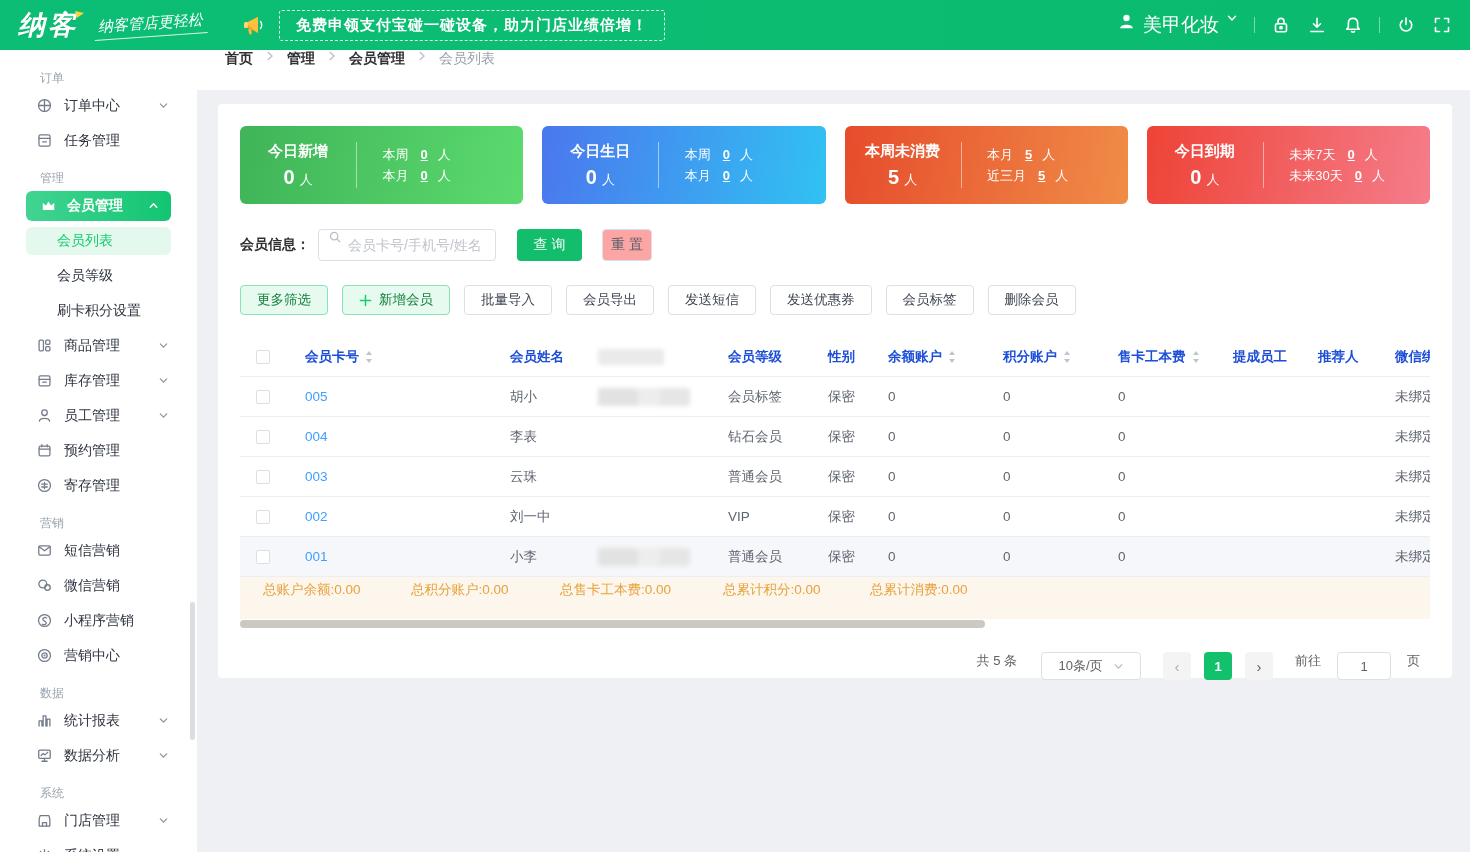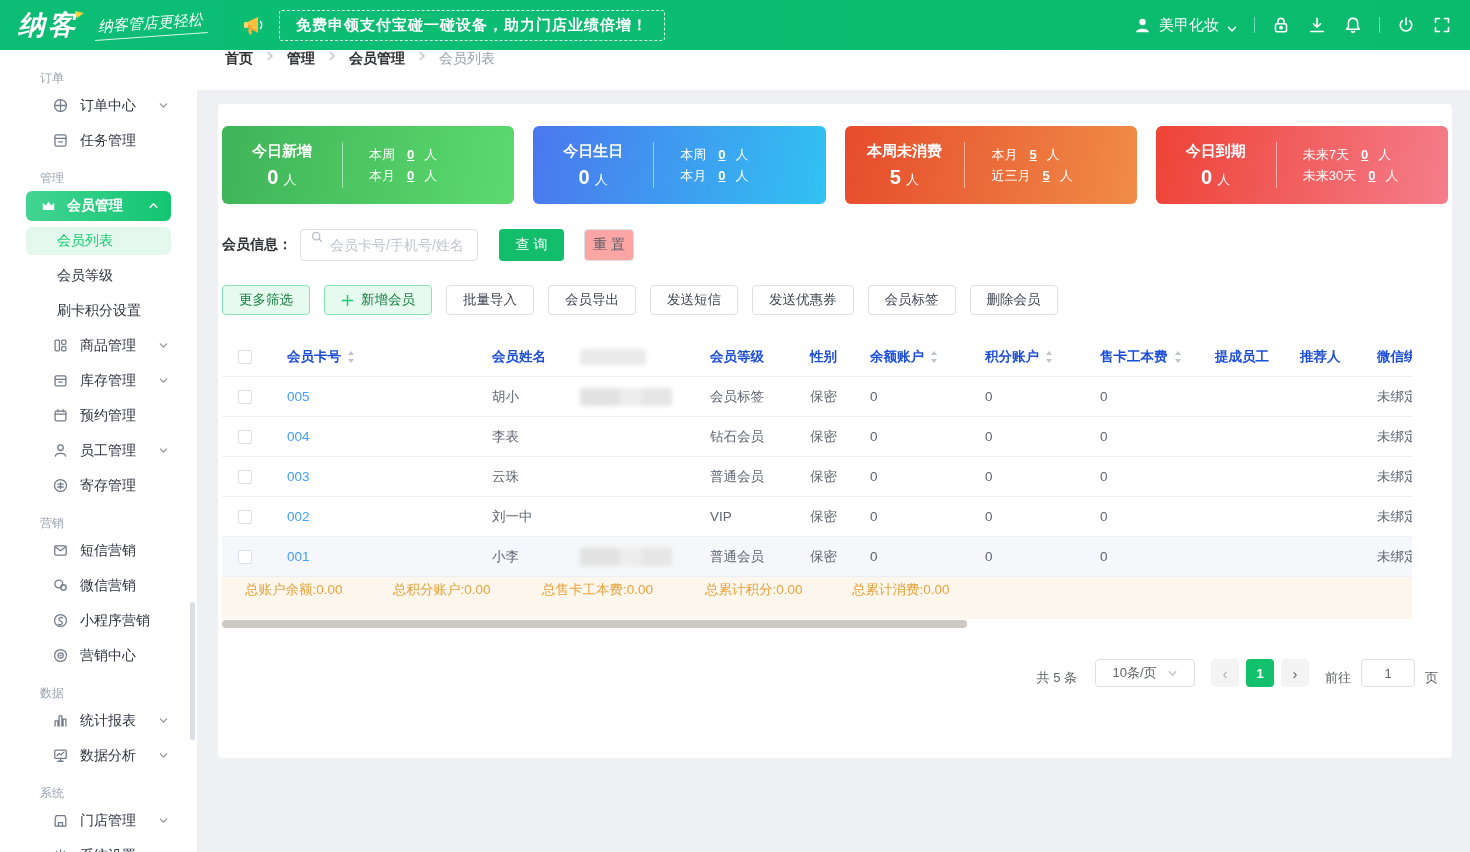--- a/index.html
+++ b/index.html
@@ -6,48 +6,48 @@
 html,body{width:1470px;height:852px;overflow:hidden;font-family:"Liberation Sans",sans-serif;background:#eef0f4}
 svg{display:block}
 
 .topbar{height:50px;background:linear-gradient(90deg,#0cbe75,#0abb6e);display:flex;align-items:center;color:#fff;padding:0 18px}
 .logo{font-size:27px;font-weight:900;font-style:italic;letter-spacing:3px;position:relative;text-shadow:0 1px 0 rgba(0,0,0,.08)}
 .logo::after{content:"";position:absolute;right:-6px;top:4px;width:9px;height:7px;background:#ffd23e;clip-path:polygon(0 0,100% 30%,20% 100%)}
 .tagline{margin-left:16px;font-family:"DejaVu Serif",serif;font-style:italic;font-size:15px;transform:rotate(-4deg);border-bottom:1px solid rgba(255,255,255,.85);padding:0 4px 3px}
 .megaphone{margin-left:34px}
 .announce{margin-left:12px;border:1px dashed rgba(255,255,255,.85);border-radius:3px;padding:5px 16px;font-size:15px;font-weight:bold;letter-spacing:1px}
 .top-right{margin-left:auto;display:flex;align-items:center;gap:16px}
-.user-chip{display:flex;align-items:flex-end;gap:7px;font-size:15px;cursor:pointer}
+.user-chip{display:flex;align-items:flex-start;gap:7px;font-size:19px;cursor:pointer}
 .tdivider{width:1px;height:16px;background:rgba(255,255,255,.45)}
 .ticon{width:20px;height:20px;cursor:pointer}
 .ticon svg{width:20px;height:20px;stroke:#fff;fill:none;stroke-width:1.3;stroke-linecap:round;stroke-linejoin:round}
 
 .shell{display:flex;height:802px}
 .sidebar{width:197px;background:#fff;position:relative;overflow:hidden;padding-top:8px;flex:none}
 .main{flex:1;overflow:hidden}
 
 .side-label{height:30px;line-height:40px;padding-left:40px;font-size:12px;color:#9aa3af}
-.side-item{height:35px;display:flex;align-items:center;padding-left:52px;font-size:14px;color:#2f3440;position:relative;cursor:pointer}
+.side-item{height:35px;display:flex;align-items:center;padding-left:36px;font-size:14px;color:#2f3440;position:relative;cursor:pointer}
 .side-item .si{width:17px;height:17px;margin-right:11px;stroke:#737b89;fill:none;stroke-width:1.2;stroke-linecap:round;stroke-linejoin:round;flex:none}
 .side-item .chev{position:absolute;right:28px;width:11px;height:11px;stroke:#909399;fill:none;stroke-width:1.4;stroke-linecap:round;stroke-linejoin:round}
 .active-wrap{height:35px;display:flex;align-items:center;padding:0 26px}
 .side-active{flex:1;height:30px;border-radius:6px;background:linear-gradient(90deg,#42d492,#12c571);display:flex;align-items:center;padding-left:14px;color:#fff;font-size:14px;font-weight:bold;position:relative;cursor:pointer}
 .side-active .si{width:17px;height:17px;margin-right:10px;fill:#fff}
 .side-active .chev{position:absolute;right:12px;width:11px;height:11px;stroke:#fff;fill:none;stroke-width:1.6;stroke-linecap:round;stroke-linejoin:round}
 .sub-wrap{height:35px;display:flex;align-items:center;padding:0 26px}
 .sub-item{flex:1;height:28px;border-radius:6px;display:flex;align-items:center;padding-left:31px;font-size:14px;color:#2f3440;cursor:pointer}
 .sub-item.selected{background:#e5f8ee;color:#15cd6f}
 .side-scroll{position:absolute;right:2px;top:552px;width:5px;height:138px;border-radius:3px;background:#dadde2}
 
 .crumbbar{height:40px;background:#fff;display:flex;align-items:flex-start;padding-left:28px;font-size:14px;color:#303133}
 .crumb{font-weight:bold;cursor:pointer}
 .crumb.last{font-weight:normal;color:#99a0aa;cursor:default}
 .csep{width:12px;height:12px;margin:0 11px;stroke:#c0c4cc;fill:none;stroke-width:1.6;stroke-linecap:round;stroke-linejoin:round}
 
-.card{margin:14px 18px 0 21px;height:654px;background:#fff;border-radius:4px;padding:22px 4px 0;position:relative}
+.card{margin:14px 18px 0 21px;height:574px;background:#fff;border-radius:4px;padding:22px 22px 0;position:relative}
 
 .stats{display:flex;gap:19px}
 .stat{flex:1;height:78px;border-radius:6px;color:#fff;display:flex;align-items:center}
 .stat.g1{background:linear-gradient(100deg,#3fb458,#5cda6e)}
 .stat.g2{background:linear-gradient(100deg,#4b77ee,#31c2f2)}
 .stat.g3{background:linear-gradient(100deg,#e64c2c,#f08c47)}
 .stat.g4{background:linear-gradient(100deg,#ee4336,#f57d8b)}
 .stat-left{width:41%;text-align:center}
 .stat-title{font-size:15px;font-weight:bold}
 .stat-big{margin-top:5px;font-size:20px;font-weight:bold}
@@ -96,21 +96,21 @@
  radial-gradient(circle at 18% 55%,#e2e2e2 0 30%,transparent 32%),
  radial-gradient(circle at 50% 40%,#ededed 0 34%,transparent 36%),
  radial-gradient(circle at 82% 60%,#e6e6e6 0 30%,transparent 32%),#f6f6f6;
  filter:blur(2px)}
 .patch.ph{width:66px;height:16px;background:#eaeaea;filter:blur(2px)}
 
 .sumrow{position:relative;width:1190px;height:42px;background:#fdf6ec;font-size:13.5px;color:#e6a23c}
 .sumrow span{position:absolute;top:4px;white-space:nowrap}
 .hscroll{width:745px;height:8px;border-radius:4px;background:#ccc9c2;margin-top:1px}
 
-.pager{margin-top:31px;display:flex;align-items:flex-end;justify-content:flex-end;padding-right:10px;font-size:13px;color:#606266;gap:0}
+.pager{margin-top:24px;display:flex;align-items:flex-start;justify-content:flex-end;padding-right:10px;font-size:13px;color:#606266;gap:6px}
 .ptotal{margin-right:18px}
 .psize{width:100px;height:28px;border:1px solid #dcdfe6;border-radius:4px;display:flex;align-items:center;justify-content:center;gap:10px;cursor:pointer;background:#fff}
 .psize svg{width:11px;height:11px;stroke:#c0c4cc;fill:none;stroke-width:1.5;stroke-linecap:round;stroke-linejoin:round}
 .pbtn{width:28px;height:28px;border-radius:4px;background:#f4f4f5;display:flex;align-items:center;justify-content:center;cursor:pointer;font-size:15px}
 .pbtn.prev{margin-left:16px;color:#a8abb2}
 .pbtn.next{margin-left:7px;color:#606266}
 .ppage{width:28px;height:28px;border-radius:4px;background:#13c06c;color:#fff;font-weight:bold;display:flex;align-items:center;justify-content:center;margin-left:7px;cursor:pointer}
 .pgoto{margin-left:16px}
 .pinput{width:54px;height:28px;border:1px solid #dcdfe6;border-radius:4px;margin:0 10px;text-align:center;font-size:13px;color:#606266;outline:none;font-family:"Liberation Sans",sans-serif}
 </style>
@@ -240,35 +240,35 @@
           <path d="M2.9 6.9h10.2M6.4 9.6h3.2"></path>
         </svg>
     <span>库存管理</span>
     <svg class="chev" viewBox="0 0 12 12">
           <path d="M2.5 4.2L6 7.8l3.5-3.6"></path>
         </svg>
   </div>
 
   <div class="side-item">
     <svg class="si" viewBox="0 0 16 16">
-          <rect x="2.9" y="3.9" width="10.2" height="9.2" rx="1.4"></rect>
-          <path d="M2.9 6.8h10.2M5.5 2.5v2M10.5 2.5v2"></path>
-        </svg>
-    <span>预约管理</span>
-  </div>
-
-  <div class="side-item">
-    <svg class="si" viewBox="0 0 16 16">
           <circle cx="8" cy="5.4" r="2.6"></circle>
           <path d="M3.2 13.2c.6-3.3 9-3.3 9.6 0"></path>
         </svg>
     <span>员工管理</span>
     <svg class="chev" viewBox="0 0 12 12">
           <path d="M2.5 4.2L6 7.8l3.5-3.6"></path>
         </svg>
+  </div>
+
+  <div class="side-item">
+    <svg class="si" viewBox="0 0 16 16">
+          <rect x="2.9" y="3.9" width="10.2" height="9.2" rx="1.4"></rect>
+          <path d="M2.9 6.8h10.2M5.5 2.5v2M10.5 2.5v2"></path>
+        </svg>
+    <span>预约管理</span>
   </div>
 
   <div class="side-item">
     <svg class="si" viewBox="0 0 16 16">
           <circle cx="8" cy="8" r="5.6"></circle>
           <path d="M5.4 6.8h5.2M5.4 9.4h5.2M8 5v6"></path>
         </svg>
     <span>寄存管理</span>
   </div>
 

